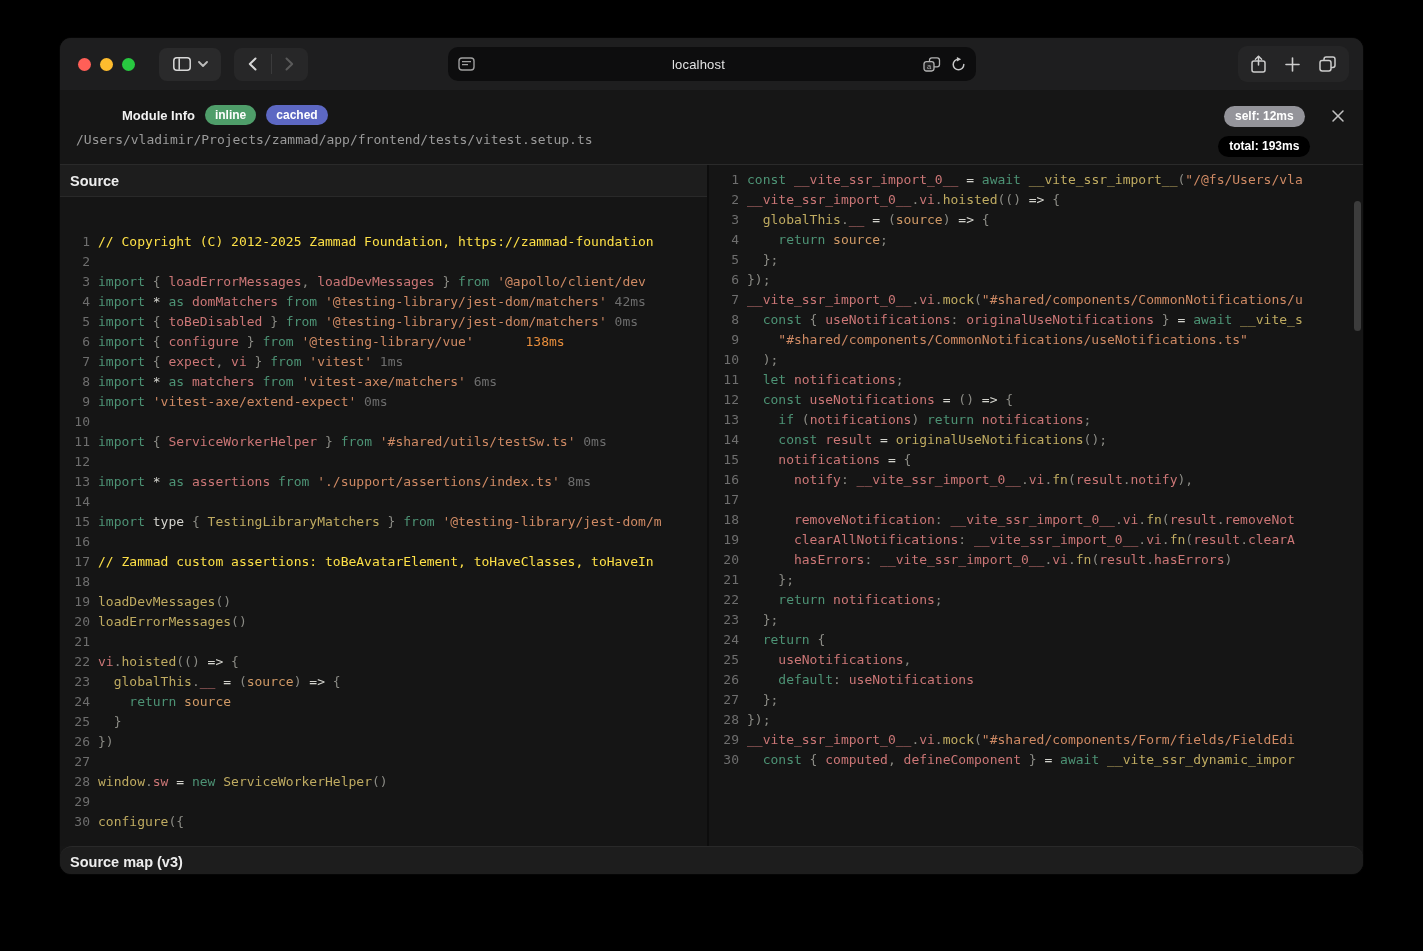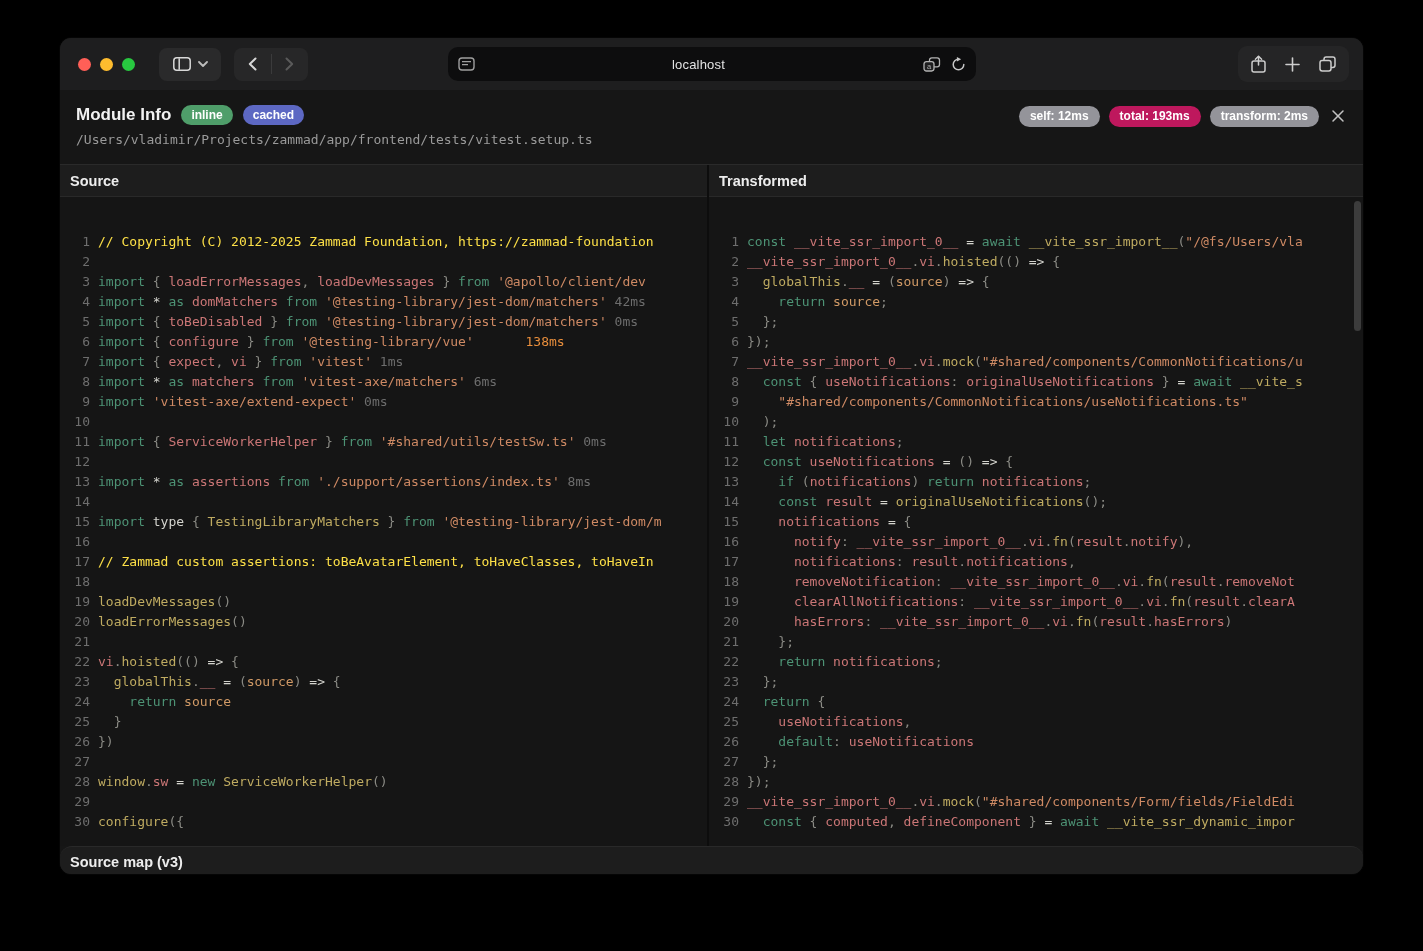--- a/index.html
+++ b/index.html
@@ -18,23 +18,23 @@
   .nav-sep{width:1px;height:20px;background:#3b3b3c;}
   .urlbar{position:absolute;left:50%;transform:translateX(-50%);top:9px;width:528px;height:34px;
           background:#0d0d0e;border-radius:10px;display:flex;align-items:center;padding:0 10px;box-sizing:border-box;}
   .url-text{flex:1;text-align:center;font-size:13px;color:#e3e3e3;letter-spacing:.2px;}
   .url-right{display:flex;align-items:center;gap:10px;}
   .right-group{position:absolute;right:14px;top:8px;height:36px;display:flex;align-items:center;gap:19px;
                background:#252526;border-radius:9px;padding:0 13px;}
   
   .insp-header{position:relative;height:74px;background:#161616;}
   .title-row{display:flex;align-items:center;gap:10px;padding:15px 16px 0 16px;}
-  .page-title{font-size:17px;font-weight:700;color:#f2f2f2;}
+  .page-title{font-size:13px;font-weight:700;color:#f2f2f2;margin-left:46px;}
   .badge{font-size:12px;font-weight:700;color:#fff;border-radius:999px;padding:3px 10px;line-height:14px;}
-  .timing{position:absolute;right:44px;top:16px;display:flex;gap:9px;align-items:center;}
+  .timing{position:absolute;right:44px;top:16px;display:flex;gap:9px;align-items:center;flex-direction:column;}
   .pill{font-size:12px;font-weight:700;color:#fff;border-radius:999px;padding:4px 11px;line-height:13px;white-space:nowrap;}
   .close-btn{position:absolute;right:14px;top:15px;width:22px;height:22px;display:flex;align-items:center;justify-content:center;cursor:default;}
   .path-row{padding:7px 16px 0 16px;font-family:"DejaVu Sans Mono","Liberation Mono",monospace;
             font-size:13px;color:#9a9a9a;white-space:nowrap;}
   
   .main{display:flex;border-top:1px solid #2a2a2a;}
   .pane{display:flex;flex-direction:column;background:#151515;gap:30px;}
   .pane-src{width:647px;flex:none;}
   .pane-trf{flex:1;border-left:2px solid #0d0d0d;position:relative;min-width:0;}
   .pane-header{height:31px;flex:none;display:flex;align-items:center;padding:0 10px;background:#1d1d1d;
@@ -146,21 +146,21 @@
     </div>
 
     <div class="insp-header">
       <div class="title-row">
         <span class="page-title">Module Info</span>
         <span class="badge" style="background: rgb(79, 158, 106);">inline</span>
         <span class="badge" style="background: rgb(93, 104, 195);">cached</span>
       </div>
       <div class="timing">
         <span class="pill" style="background: rgb(148, 148, 154);">self: 12ms</span>
-        <span class="pill" style="background: #be185d;">total: 193ms</span>
+        <span class="pill" style="background: #000000;">total: 193ms</span>
         <span class="pill" style="background: rgb(148, 148, 154);">transform: 2ms</span>
       </div>
       <div class="close-btn">
         <svg width="14" height="14" viewBox="0 0 14 14">
             <line x1="2" y1="2" x2="12" y2="12" stroke="#c2c2c2" stroke-width="1.5" stroke-linecap="round"></line>
             <line x1="12" y1="2" x2="2" y2="12" stroke="#c2c2c2" stroke-width="1.5" stroke-linecap="round"></line>
           </svg>
       </div>
       <div class="path-row">/Users/vladimir/Projects/zammad/app/frontend/tests/vitest.setup.ts</div>
     </div>
@@ -195,39 +195,38 @@
             <div class="code-line"><span class="ln">24</span><span><span class="tk-k">    return</span><span class="tk-t"> source</span></span></div>
             <div class="code-line"><span class="ln">25</span><span><span class="tk-p">  }</span></span></div>
             <div class="code-line"><span class="ln">26</span><span><span class="tk-p">})</span></span></div>
             <div class="code-line"><span class="ln">27</span><span></span></div>
             <div class="code-line"><span class="ln">28</span><span><span class="tk-f">window</span><span class="tk-p">.</span><span class="tk-v">sw</span><span class="tk-w"> = </span><span class="tk-k">new</span><span class="tk-f"> ServiceWorkerHelper</span><span class="tk-p">()</span></span></div>
             <div class="code-line"><span class="ln">29</span><span></span></div>
             <div class="code-line"><span class="ln">30</span><span><span class="tk-f">configure</span><span class="tk-p">({</span></span></div>
           </div>
       </div>
       <div class="pane pane-trf">
-        <div class="pane-header">Transformed</div>
         <div class="pane-code">
             <div class="code-line"><span class="ln">1</span><span><span class="tk-k">const</span><span class="tk-v"> __vite_ssr_import_0__</span><span class="tk-w"> = </span><span class="tk-k">await</span><span class="tk-f"> __vite_ssr_import__</span><span class="tk-p">(</span><span class="tk-s">"/@fs/Users/vla</span></span></div>
             <div class="code-line"><span class="ln">2</span><span><span class="tk-v">__vite_ssr_import_0__</span><span class="tk-p">.</span><span class="tk-v">vi</span><span class="tk-p">.</span><span class="tk-f">hoisted</span><span class="tk-p">(() </span><span class="tk-w">=&gt;</span><span class="tk-p"> {</span></span></div>
             <div class="code-line"><span class="ln">3</span><span><span class="tk-f">  globalThis</span><span class="tk-p">.</span><span class="tk-v">__</span><span class="tk-w"> = </span><span class="tk-p">(</span><span class="tk-t">source</span><span class="tk-p">)</span><span class="tk-w"> =&gt;</span><span class="tk-p"> {</span></span></div>
             <div class="code-line"><span class="ln">4</span><span><span class="tk-k">    return</span><span class="tk-t"> source</span><span class="tk-p">;</span></span></div>
             <div class="code-line"><span class="ln">5</span><span><span class="tk-p">  };</span></span></div>
             <div class="code-line"><span class="ln">6</span><span><span class="tk-p">});</span></span></div>
             <div class="code-line"><span class="ln">7</span><span><span class="tk-v">__vite_ssr_import_0__</span><span class="tk-p">.</span><span class="tk-v">vi</span><span class="tk-p">.</span><span class="tk-f">mock</span><span class="tk-p">(</span><span class="tk-s">"#shared/components/CommonNotifications/u</span></span></div>
             <div class="code-line"><span class="ln">8</span><span><span class="tk-k">  const</span><span class="tk-p"> { </span><span class="tk-v">useNotifications</span><span class="tk-p">: </span><span class="tk-v">originalUseNotifications</span><span class="tk-p"> } </span><span class="tk-w">= </span><span class="tk-k">await</span><span class="tk-f"> __vite_s</span></span></div>
             <div class="code-line"><span class="ln">9</span><span><span class="tk-s">    "#shared/components/CommonNotifications/useNotifications.ts"</span></span></div>
             <div class="code-line"><span class="ln">10</span><span><span class="tk-p">  );</span></span></div>
             <div class="code-line"><span class="ln">11</span><span><span class="tk-k">  let</span><span class="tk-v"> notifications</span><span class="tk-p">;</span></span></div>
             <div class="code-line"><span class="ln">12</span><span><span class="tk-k">  const</span><span class="tk-v"> useNotifications</span><span class="tk-w"> = </span><span class="tk-p">() </span><span class="tk-w">=&gt;</span><span class="tk-p"> {</span></span></div>
             <div class="code-line"><span class="ln">13</span><span><span class="tk-k">    if</span><span class="tk-p"> (</span><span class="tk-v">notifications</span><span class="tk-p">) </span><span class="tk-k">return</span><span class="tk-v"> notifications</span><span class="tk-p">;</span></span></div>
             <div class="code-line"><span class="ln">14</span><span><span class="tk-k">    const</span><span class="tk-v"> result</span><span class="tk-w"> = </span><span class="tk-f">originalUseNotifications</span><span class="tk-p">();</span></span></div>
             <div class="code-line"><span class="ln">15</span><span><span class="tk-v">    notifications</span><span class="tk-w"> = </span><span class="tk-p">{</span></span></div>
             <div class="code-line"><span class="ln">16</span><span><span class="tk-v">      notify</span><span class="tk-p">: </span><span class="tk-v">__vite_ssr_import_0__</span><span class="tk-p">.</span><span class="tk-v">vi</span><span class="tk-p">.</span><span class="tk-f">fn</span><span class="tk-p">(</span><span class="tk-v">result</span><span class="tk-p">.</span><span class="tk-v">notify</span><span class="tk-p">),</span></span></div>
-            <div class="code-line"><span class="ln">17</span><span><span class="tk-v">      notifications</span><span class="tk-p">: </span><span class="tk-v">result</span><span class="tk-p">.</span><span class="tk-v">notifications</span><span class="tk-p">,</span></span></div>
+            <div class="code-line"><span class="ln">17</span></div>
             <div class="code-line"><span class="ln">18</span><span><span class="tk-v">      removeNotification</span><span class="tk-p">: </span><span class="tk-v">__vite_ssr_import_0__</span><span class="tk-p">.</span><span class="tk-v">vi</span><span class="tk-p">.</span><span class="tk-f">fn</span><span class="tk-p">(</span><span class="tk-v">result</span><span class="tk-p">.</span><span class="tk-v">removeNot</span></span></div>
             <div class="code-line"><span class="ln">19</span><span><span class="tk-v">      clearAllNotifications</span><span class="tk-p">: </span><span class="tk-v">__vite_ssr_import_0__</span><span class="tk-p">.</span><span class="tk-v">vi</span><span class="tk-p">.</span><span class="tk-f">fn</span><span class="tk-p">(</span><span class="tk-v">result</span><span class="tk-p">.</span><span class="tk-v">clearA</span></span></div>
             <div class="code-line"><span class="ln">20</span><span><span class="tk-v">      hasErrors</span><span class="tk-p">: </span><span class="tk-v">__vite_ssr_import_0__</span><span class="tk-p">.</span><span class="tk-v">vi</span><span class="tk-p">.</span><span class="tk-f">fn</span><span class="tk-p">(</span><span class="tk-v">result</span><span class="tk-p">.</span><span class="tk-v">hasErrors</span><span class="tk-p">)</span></span></div>
             <div class="code-line"><span class="ln">21</span><span><span class="tk-p">    };</span></span></div>
             <div class="code-line"><span class="ln">22</span><span><span class="tk-k">    return</span><span class="tk-v"> notifications</span><span class="tk-p">;</span></span></div>
             <div class="code-line"><span class="ln">23</span><span><span class="tk-p">  };</span></span></div>
             <div class="code-line"><span class="ln">24</span><span><span class="tk-k">  return</span><span class="tk-p"> {</span></span></div>
             <div class="code-line"><span class="ln">25</span><span><span class="tk-v">    useNotifications</span><span class="tk-p">,</span></span></div>
             <div class="code-line"><span class="ln">26</span><span><span class="tk-k">    default</span><span class="tk-p">: </span><span class="tk-v">useNotifications</span></span></div>
             <div class="code-line"><span class="ln">27</span><span><span class="tk-p">  };</span></span></div>

